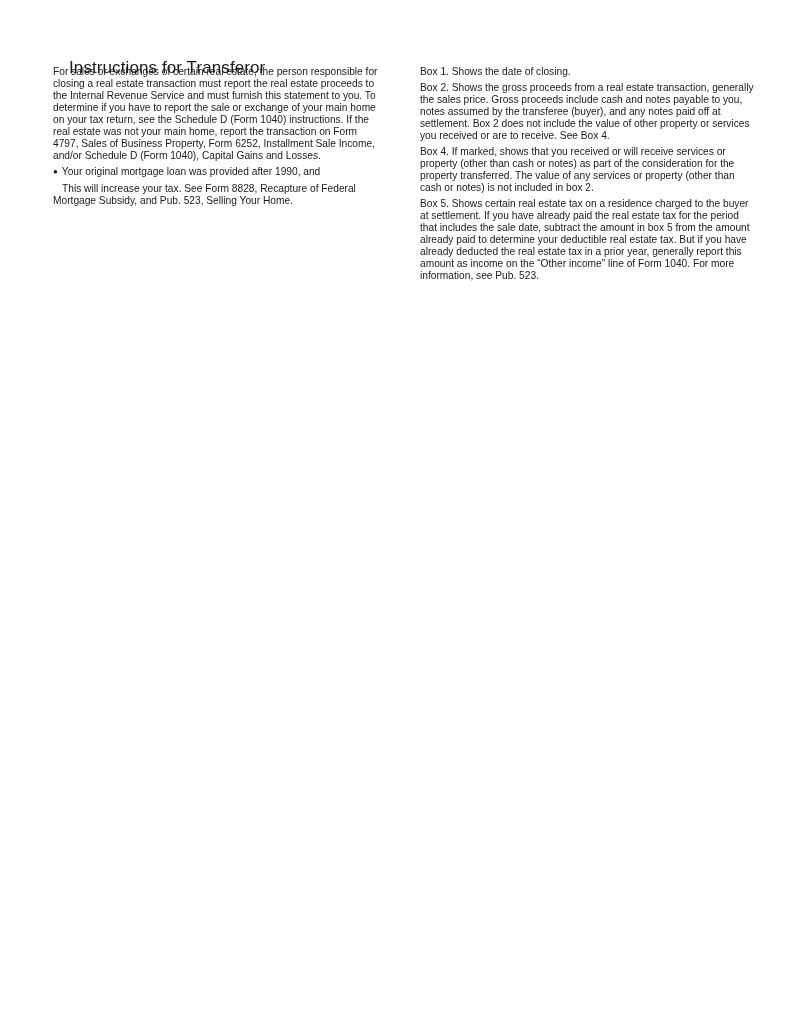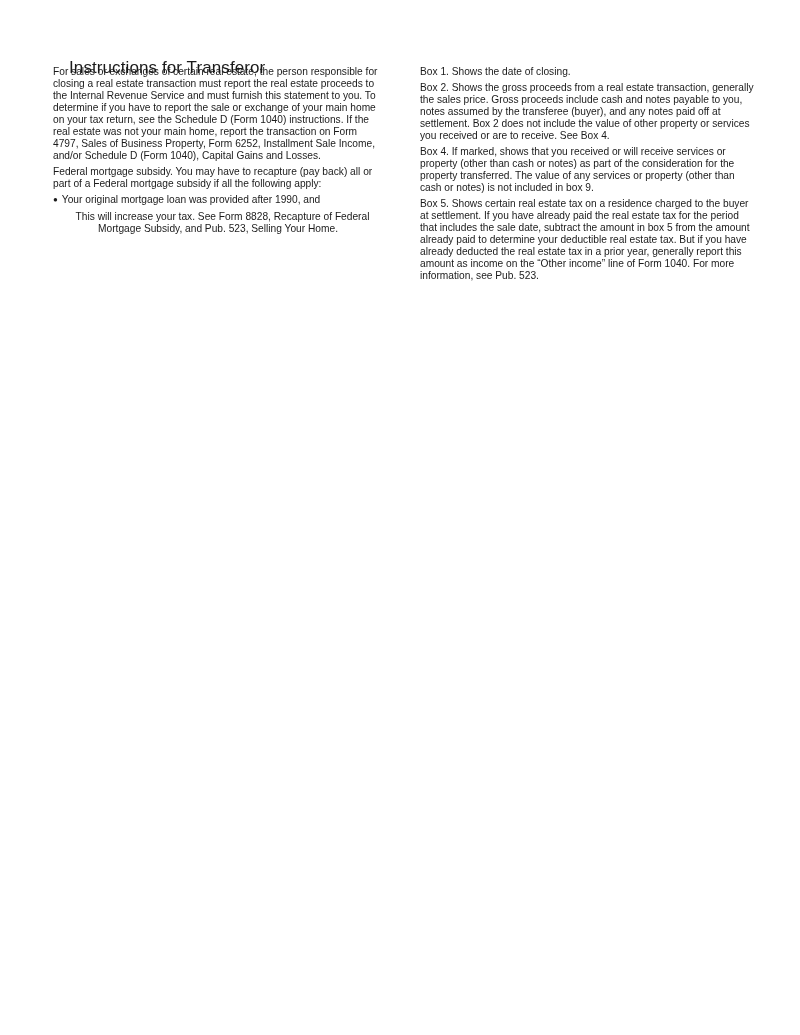--- a/index.html
+++ b/index.html
@@ -3,33 +3,32 @@
 <meta charset="utf-8">
 <style>
   html, body { margin: 0; padding: 0; background: #ffffff; }
   body { width: 800px; height: 1035px; position: relative; overflow: hidden;
          font-family: "Liberation Sans", sans-serif; color: #1a1a1a; }
   .title { position: absolute; left: 53px; top: 42px; font-size: 17px; font-weight: normal; margin: 16px; letter-spacing: 0.1px; }
   .col { position: absolute; top: 66px; font-size: 10.2px; line-height: 12px; }
   .col.left { left: 53px; width: 330px; }
   .col.right { left: 420px; width: 335px; }
   .col p { margin: 0 0 4px 0; }
-  .col p.indent { text-indent: 9px; text-align: center; }
+  .col p.indent { text-indent: 9px; }
   .bullet::before { content: "\25CF"; font-size: 8px; margin-right: 4px; position: relative; top: -1px; }
 </style>
 </head>
 <body>
 
 <h1 class="title">Instructions for Transferor</h1>
 
 <div class="col left">
   <p>For sales or exchanges of certain real estate, the person responsible for closing a real estate transaction must report the real estate proceeds to the Internal Revenue Service and must furnish this statement to you. To determine if you have to report the sale or exchange of your main home on your tax return, see the Schedule D (Form 1040) instructions. If the real estate was not your main home, report the transaction on Form 4797, Sales of Business Property, Form 6252, Installment Sale Income, and/or Schedule D (Form 1040), Capital Gains and Losses.</p>
-  <p>Federal mortgage subsidy. You may have to recapture (pay back) all or part of a Federal mortgage subsidy if all the following apply:</p>
   <p class="bullet">Your original mortgage loan was provided after 1990, and</p>
   <p class="indent">This will increase your tax. See Form 8828, Recapture of Federal Mortgage Subsidy, and Pub. 523, Selling Your Home.</p>
 </div>
 
 <div class="col right">
   <p>Box 1. Shows the date of closing.</p>
   <p>Box 2. Shows the gross proceeds from a real estate transaction, generally the sales price. Gross proceeds include cash and notes payable to you, notes assumed by the transferee (buyer), and any notes paid off at settlement. Box 2 does not include the value of other property or services you received or are to receive. See Box 4.</p>
-  <p>Box 4. If marked, shows that you received or will receive services or property (other than cash or notes) as part of the consideration for the property transferred. The value of any services or property (other than cash or notes) is not included in box 9.</p>
+  <p>Box 4. If marked, shows that you received or will receive services or property (other than cash or notes) as part of the consideration for the property transferred. The value of any services or property (other than cash or notes) is not included in box 2.</p>
   <p>Box 5. Shows certain real estate tax on a residence charged to the buyer at settlement. If you have already paid the real estate tax for the period that includes the sale date, subtract the amount in box 5 from the amount already paid to determine your deductible real estate tax. But if you have already deducted the real estate tax in a prior year, generally report this amount as income on the “Other income” line of Form 1040. For more information, see Pub. 523.</p>
 </div>
 
 </body></html>

